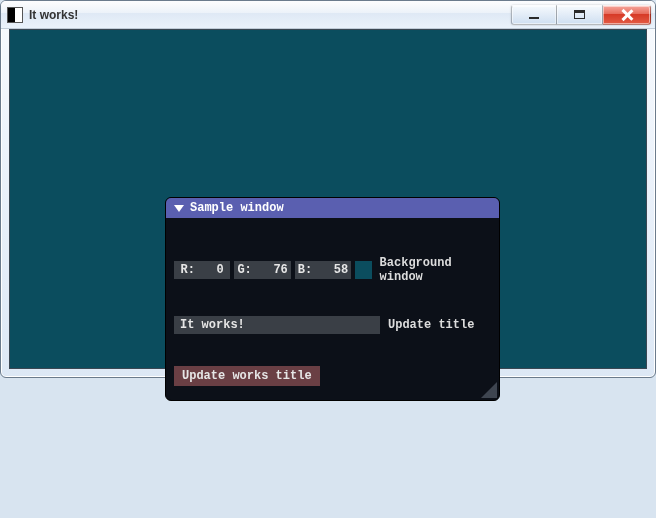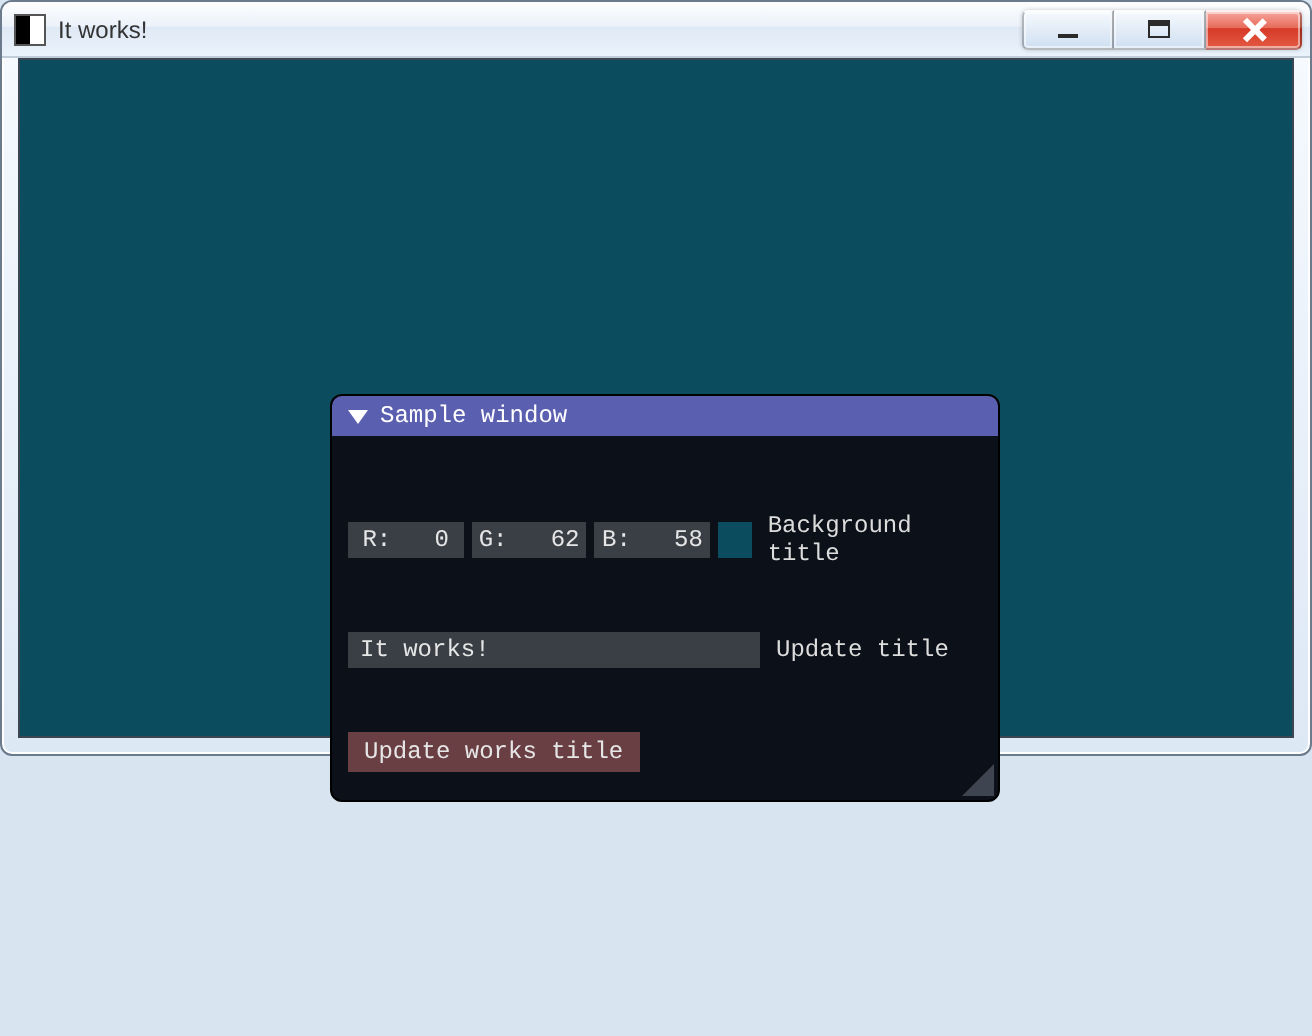--- a/index.html
+++ b/index.html
@@ -12,20 +12,21 @@
     position: relative;
   }
   
   .os-window {
     position: absolute; left: 0; top: 0;
     width: 656px; height: 378px;
     background: linear-gradient(180deg,#f8fbfe 0%,#eaf1fa 50%,#dde8f5 100%);
     border: 1px solid #6b7b8c;
     border-radius: 6px;
     box-shadow: inset 0 0 0 1px #fff;
+    font-weight: bold;
   }
   .titlebar {
     height: 28px;
     display: flex; align-items: center;
     padding: 0 4px 0 6px;
     background: linear-gradient(180deg,#fdfdfe 0%,#ecf2f9 45%,#dfe9f5 46%,#eaf2fb 100%);
     border-top-left-radius: 5px;
     border-top-right-radius: 5px;
     border-bottom: 1px solid #c0ccd8;
   }
@@ -174,29 +175,29 @@
 
         <div class="row">
           <div class="num-field">
             <span>R:</span>
             <span>&nbsp;</span>
             <span>0</span>
           </div>
           <div class="num-field">
             <span>G:</span>
             <span>&nbsp;</span>
-            <span>62</span>
+            <span>76</span>
           </div>
           <div class="num-field">
             <span>B:</span>
             <span>&nbsp;</span>
             <span>58</span>
           </div>
           <div class="swatch" style="background:#0b4d5e;"></div>
-          <span class="lbl">Background title</span>
+          <span class="lbl">Background window</span>
         </div>
 
         <div class="row">
           <div class="text-field">It works!</div>
           <span class="lbl">Update title</span>
         </div>
 
         <div class="row">
           <div class="btn-imgui">Update works title</div>
         </div>

